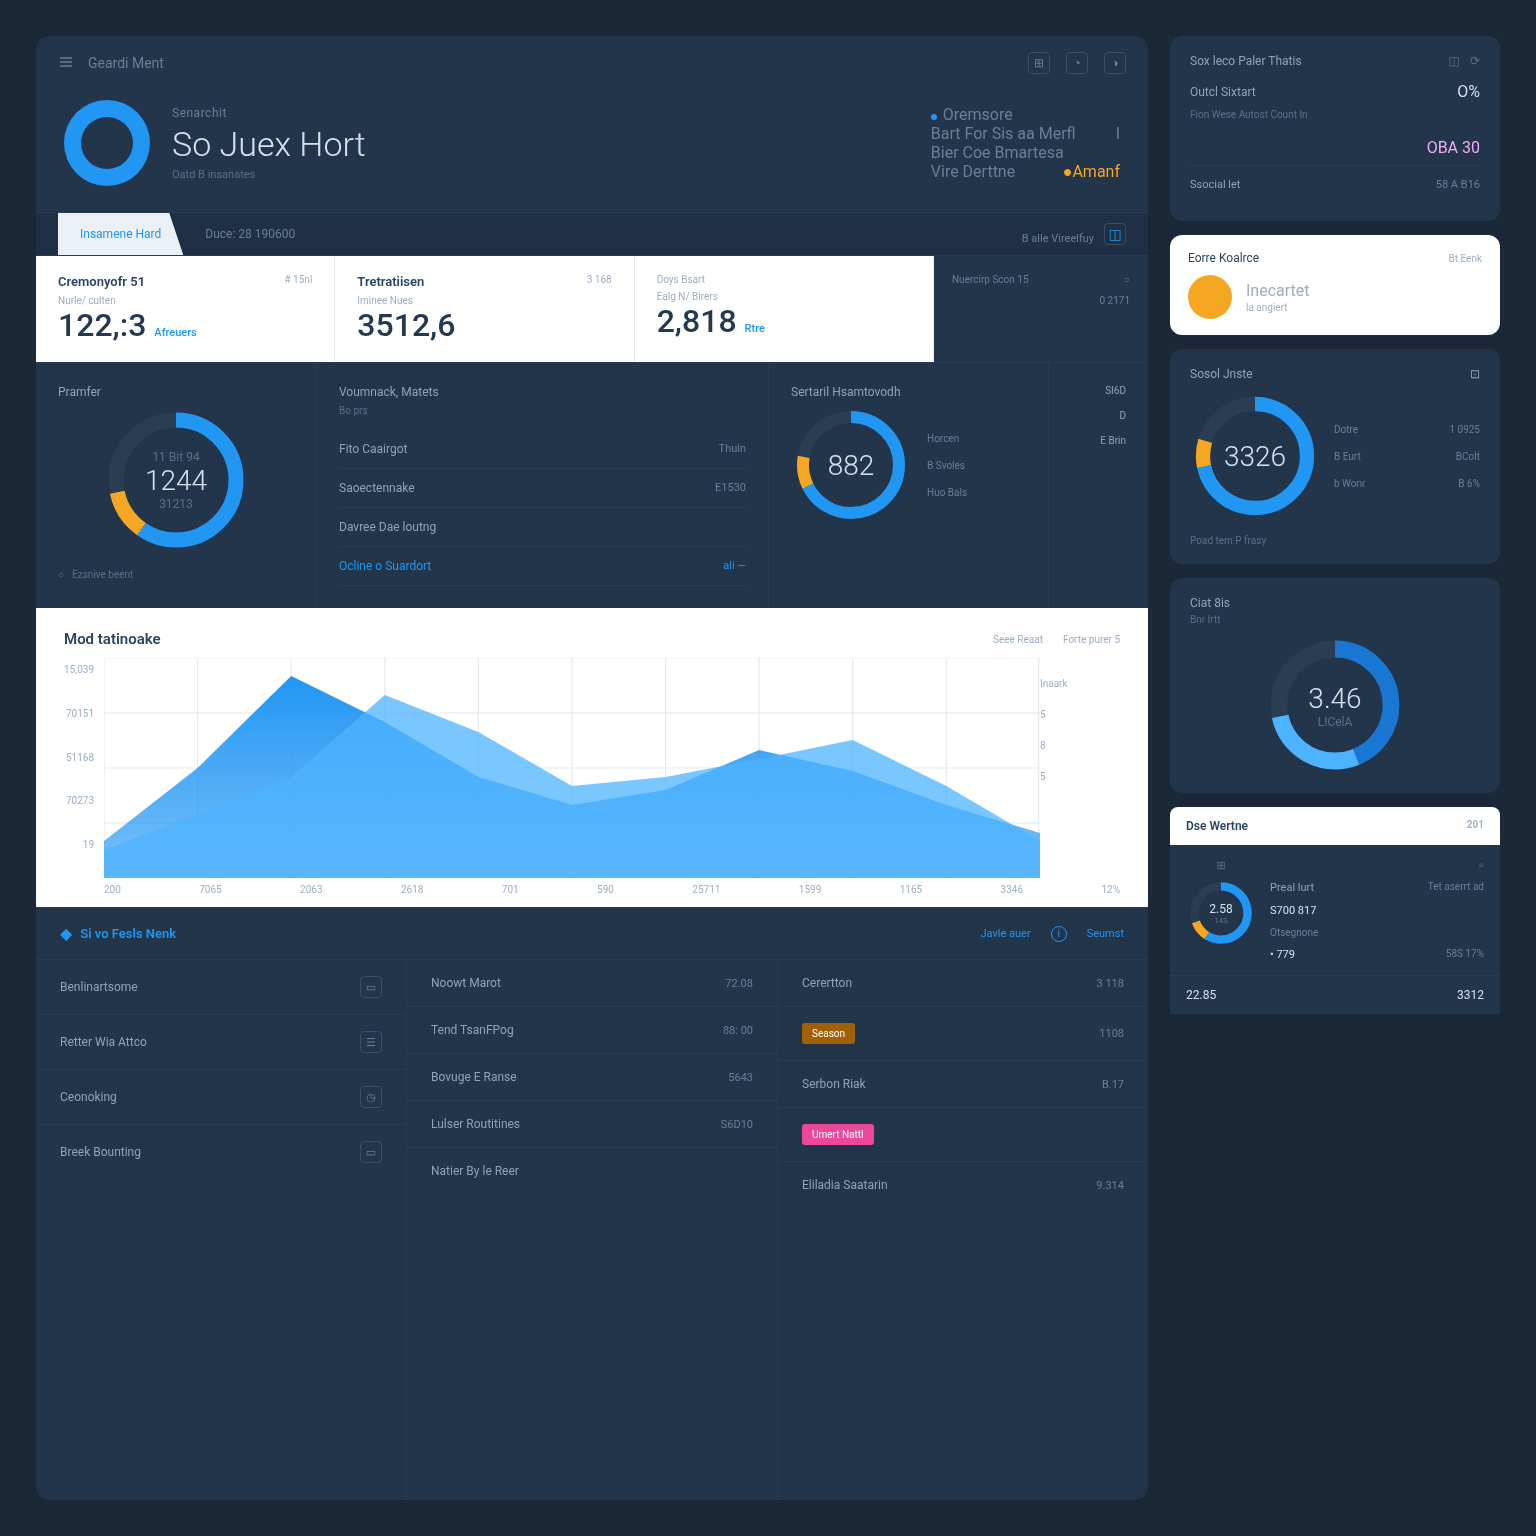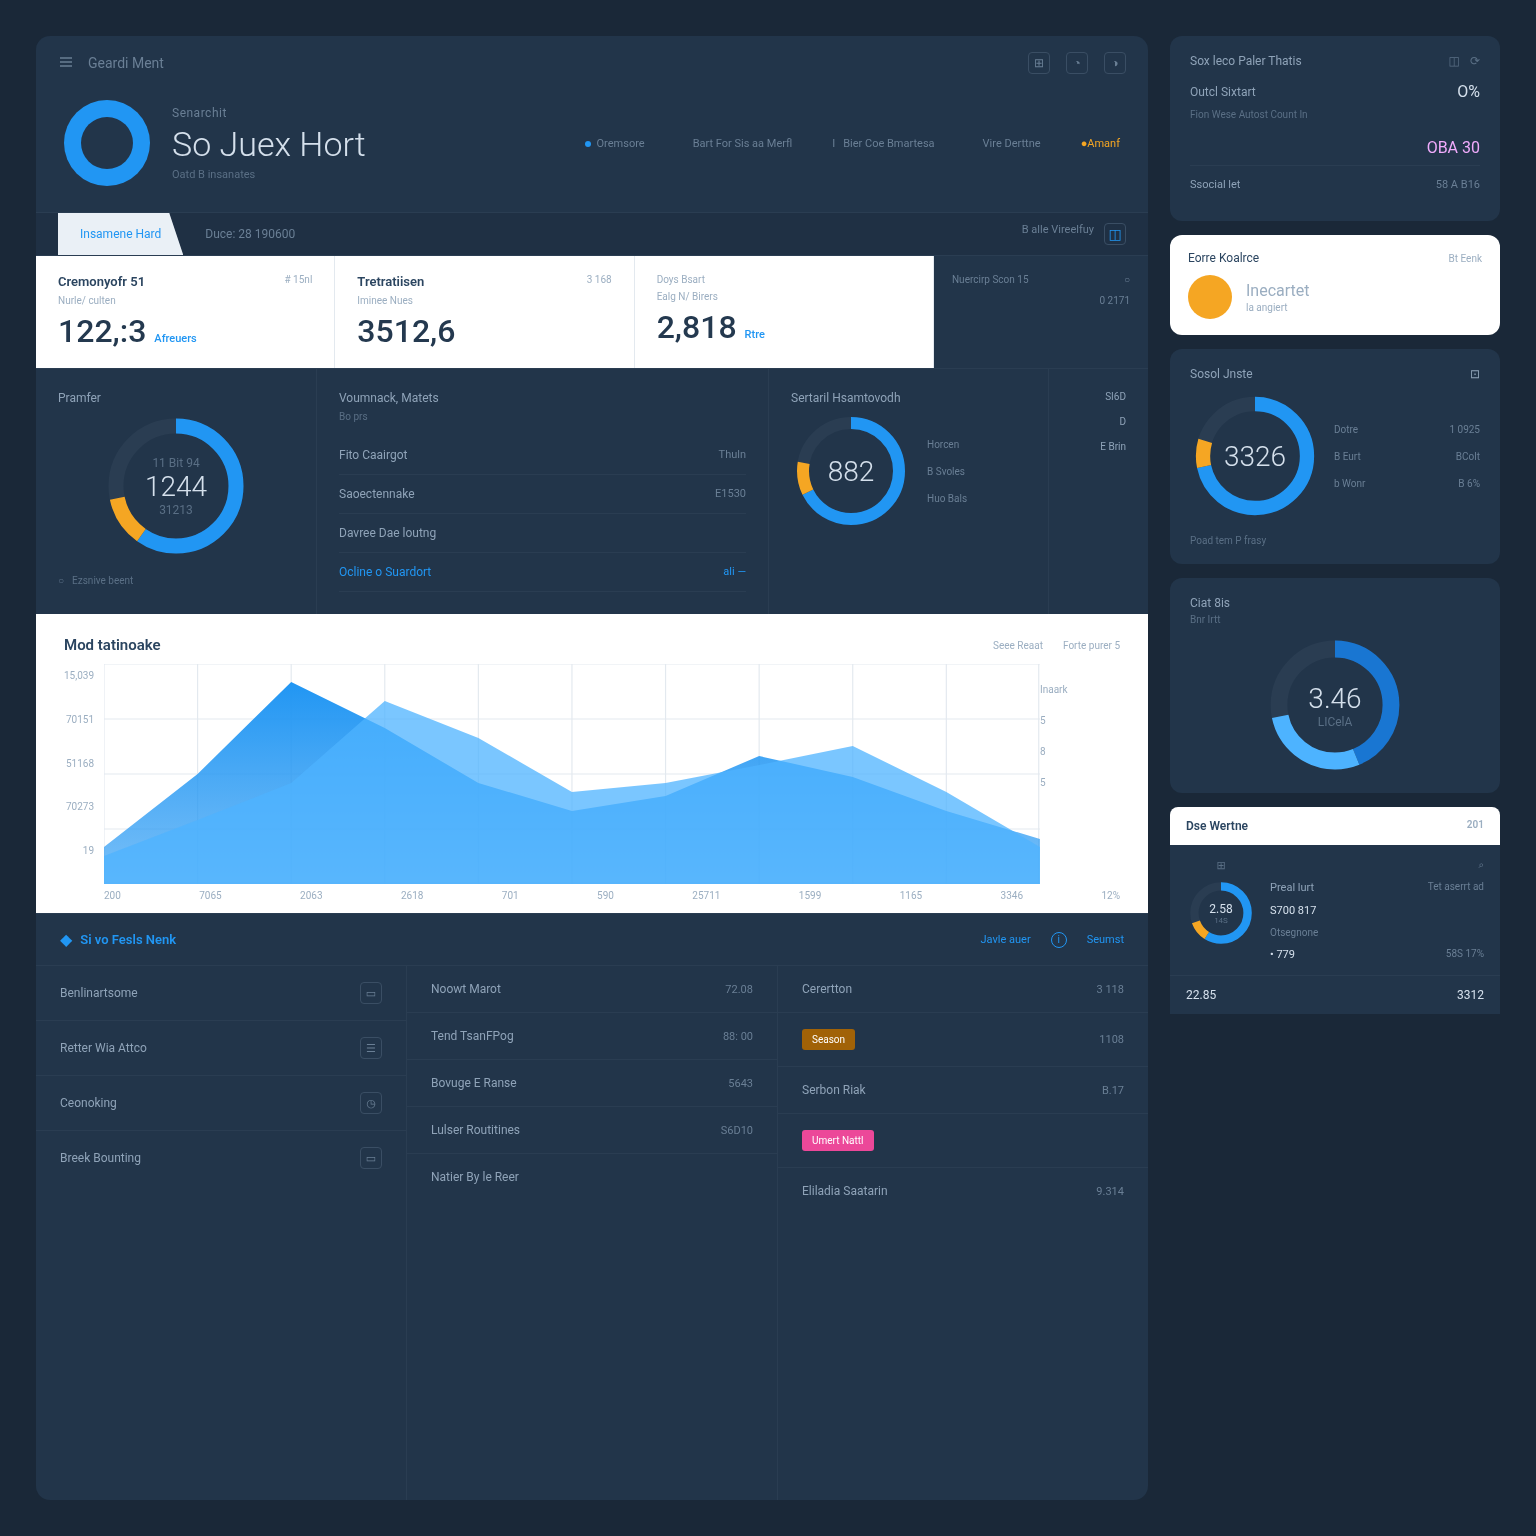--- a/index.html
+++ b/index.html
@@ -51,45 +51,45 @@
     position: relative;
     margin-right: 22px;
   }
   .donut-logo::after {
     content:""; position:absolute; inset:17px; background:#22354a; border-radius:50%;
   }
   .hero-left { flex:0 0 auto; display:flex; align-items:center; }
   .hero-text .lab { font-size:12px; color:#6a7f95; letter-spacing:0.5px; }
   .hero-text h1 { font-size:34px; font-weight:300; color:#d5e0ec; margin:4px 0; }
   .hero-text .sub { font-size:11px; color:#5a6f85; }
-  .hero-right { margin-left:auto; font-size:11px; color:#6a7f95; display:flex; flex-direction:row; gap:8px; }
+  .hero-right { margin-left:auto; font-size:16px; color:#6a7f95; display:flex; flex-direction:column; }
   .hero-right .row { display:flex; justify-content:space-between; gap:40px; }
   .hero-right .dot { width:6px;height:6px;border-radius:50%;background:#2196f3;display:inline-block;margin-right:6px;}
 
   
   .tabs {
     display:flex; align-items:center;
     background:#1f3044; border-top:1px solid #2a3d52;border-bottom:1px solid #2a3d52;
     padding:0 22px;
   }
   .tab {
     padding:14px 22px; font-size:12px; color:#6a7f95; position:relative;
   }
   .tab.active { background:#eaf0f6; color:#2196f3; clip-path: polygon(0 0, calc(100% - 14px) 0, 100% 100%, 0 100%); }
-  .tabs-right { margin-left:auto; display:flex; align-items:flex-start; gap:10px; font-size:11px; color:#6a7f95; }
+  .tabs-right { margin-left:auto; display:flex; align-items:flex-end; gap:10px; font-size:11px; color:#6a7f95; }
   .sq { width:22px;height:22px;border:1px solid #3a4e64;border-radius:4px;display:flex;align-items:center;justify-content:center;color:#2196f3;font-size:14px; }
 
   
   .stat-row { display:flex; background:#fff; }
   .stat-card { flex:1; padding:18px 22px; border-right:1px solid #e3e9ef; }
   .stat-card:last-child { border-right:none; }
   .stat-card .t { font-size:13px; color:#2b4560; font-weight:600; display:flex; justify-content:space-between; }
   .stat-card .t span:last-child { font-size:10px; color:#9baec1; font-weight:400; }
   .stat-card .s { font-size:10px; color:#9baec1; margin-top:6px; }
-  .stat-card .v { font-size:32px; color:#24394f; font-weight:500; margin-top:6px; display:flex; align-items:baseline; gap:8px;}
+  .stat-card .v { font-size:32px; color:#24394f; font-weight:500; display:flex; align-items:baseline; gap:8px;}
   .stat-card .v .ext { font-size:11px; color:#2196f3; }
   .stat-card.meta { flex:0.7; background:#22354a; padding:18px 18px; }
   .stat-card.meta .mrow { display:flex; justify-content:space-between; font-size:10px; color:#6a7f95; margin-bottom:10px; }
 
   
   .gauge-row { display:flex; border-top:1px solid #2a3d52; }
   .gauge-col { padding:22px; }
   .gc1 { flex:0 0 280px; }
   .gc2 { flex:1; border-left:1px solid #2a3d52; }
   .gc3 { flex:0 0 280px; border-left:1px solid #2a3d52; }

